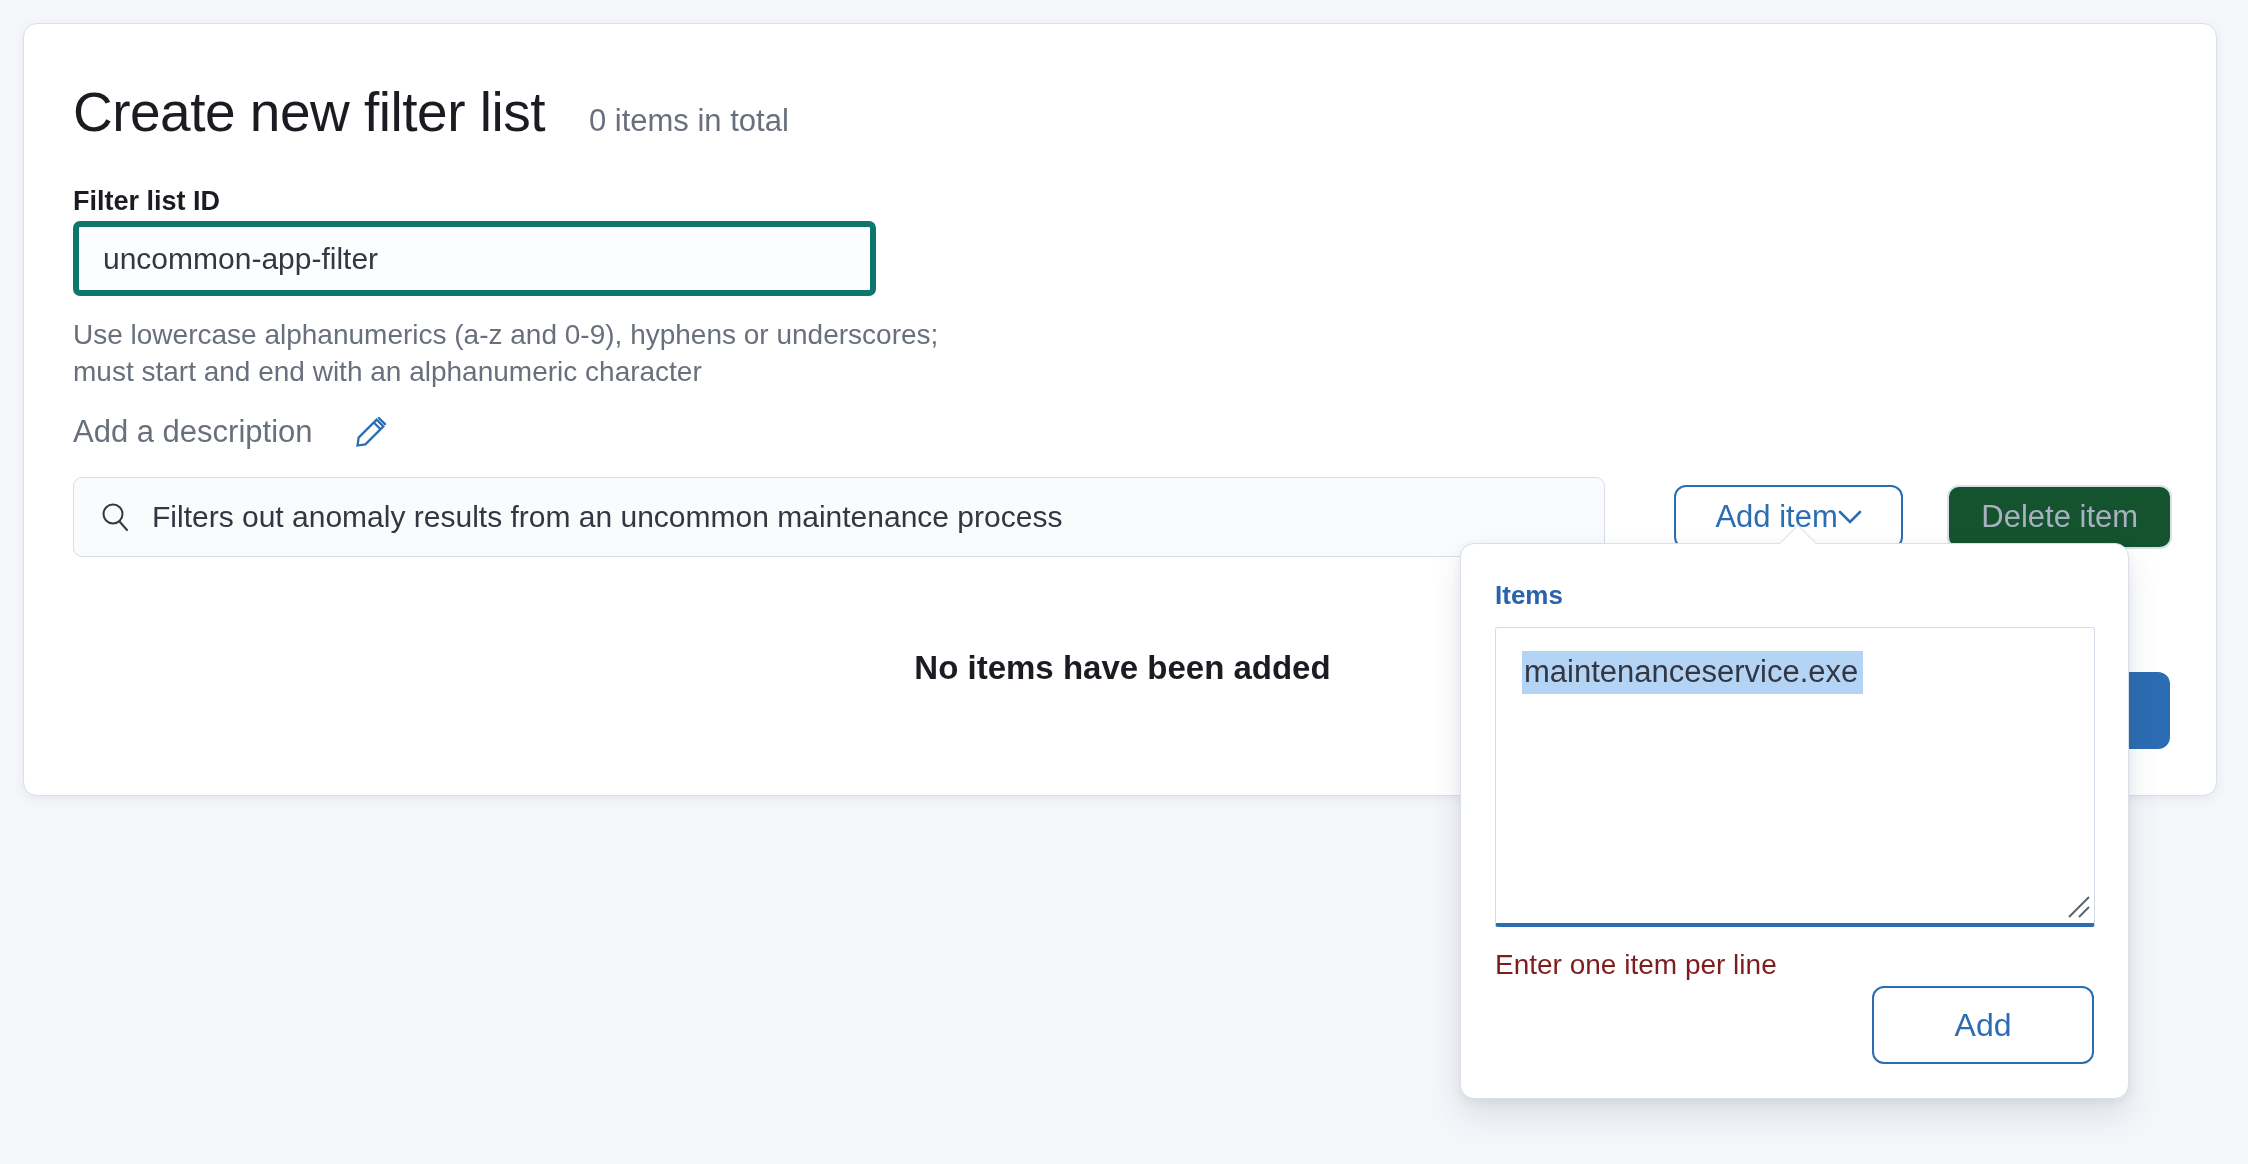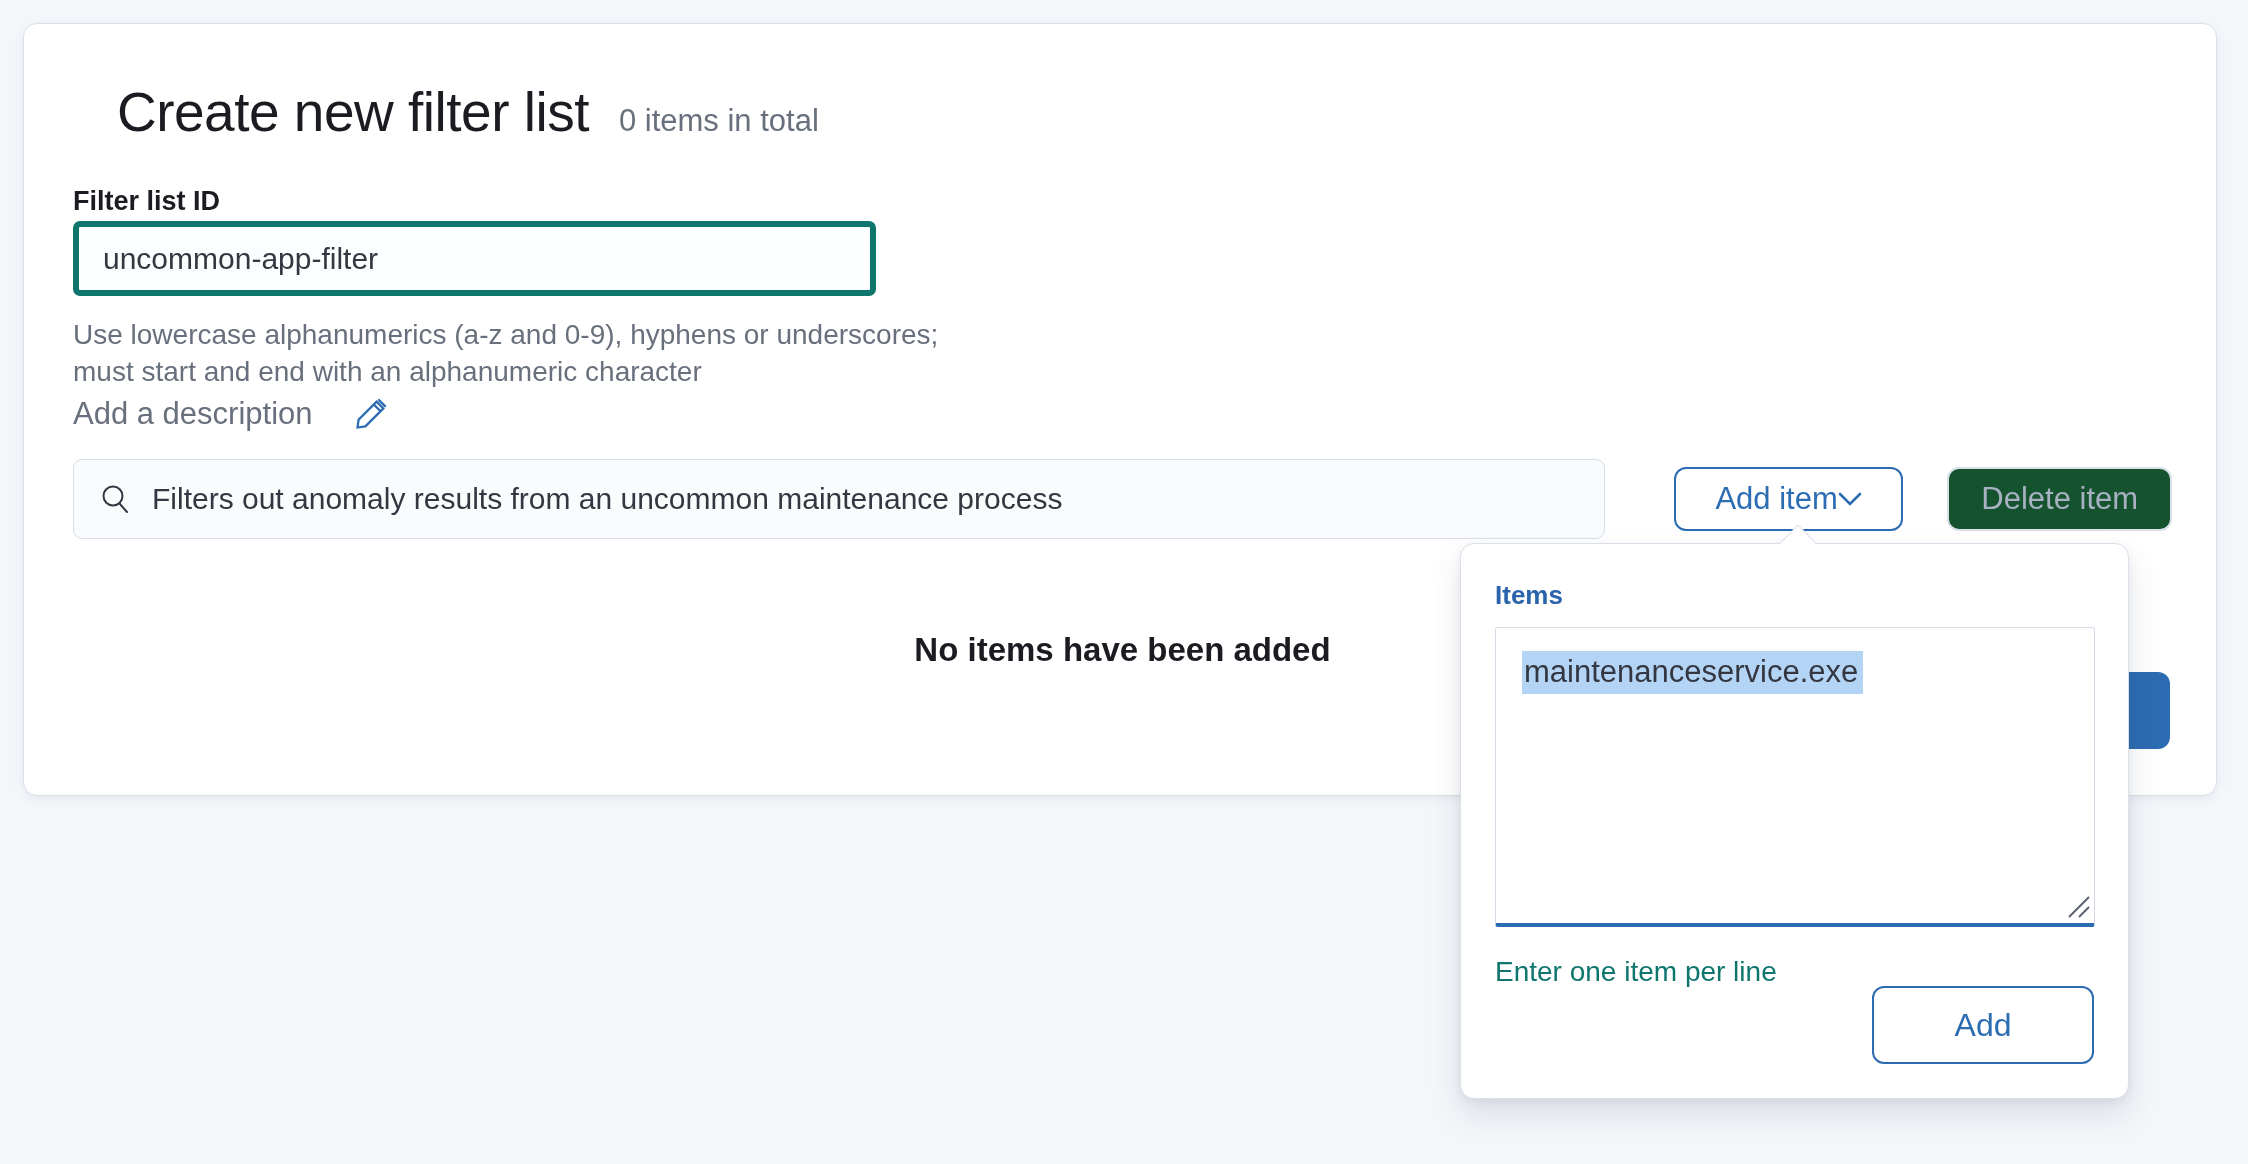--- a/index.html
+++ b/index.html
@@ -17,39 +17,39 @@
     position:absolute; left:23px; top:23px;
     width:2194px; height:773px;
     background:#ffffff;
     border:1px solid #d9e0ea;
     border-radius:14px;
     box-shadow:0 3px 10px rgba(110,120,140,.10);
     padding:56px 44px 0 49px;
     z-index:1;
   }
 
-  .title-row { display:flex; align-items:baseline; gap:30px;margin-left:44px; }
+  .title-row { display:flex; align-items:baseline; gap:44px; }
   .page-title { font-size:55px; font-weight:400; color:#1a1c21; letter-spacing:-.5px; }
   .items-total { font-size:31px; color:#69707d; }
 
   .field-label { margin-top:42px; font-size:27px; font-weight:700; color:#1a1c21; }
 
   .id-input {
     display:block; margin-top:4px;
     width:803px; height:75px;
     background:#fbfdfe;
     border:6px solid #0f766e; border-radius:7px;
     font-family:"Liberation Sans", sans-serif;
     font-size:30px; color:#343741;
     padding:0 24px; outline:none;
   }
 
   .help-text { margin-top:20px; font-size:28px; line-height:37px; color:#69707d; }
 
-  .desc-row { margin-top:6px; display:flex; align-items:center; gap:40px; cursor:pointer; }
+  .desc-row { margin-top:24px; display:flex; align-items:center; gap:40px; cursor:pointer; }
   .desc-label { font-size:31px; color:#69707d; }
   .pencil-icon { width:36px; height:36px; color:#2c6cb2; }
 
   .search-row { margin-top:27px; display:flex; align-items:center; }
   .search-box {
     width:1541px; height:80px;
     background:#f9fbfd;
     border:1px solid #d7dee8; border-radius:9px;
     display:flex; align-items:center; gap:20px;
     padding:0 25px;
@@ -112,21 +112,21 @@
     border:1px solid #d3dbe6;
     border-bottom:4px solid #2c6cb2;
     border-radius:3px;
     padding:24px 26px;
     font-size:31px; color:#343741; line-height:40px;
     cursor:text;
   }
   .selection { background:#b3d4f5; padding:3px 5px 5px 2px; }
   .resize-handle-icon { position:absolute; right:3px; bottom:4px; width:26px; height:26px; color:#5a6270; }
 
-  .textarea-help { margin-top:29px; font-size:28px; color:#0f766e; }
+  .textarea-help { margin-top:22px; font-size:28px; color:#7f1d1d; }
 
   .btn-add {
     position:absolute; right:34px; bottom:34px;
     width:222px; height:78px;
     background:#ffffff; border:2px solid #2c6cb2; border-radius:12px;
     color:#2c6cb2; font-size:32px;
   }
 </style>
 </head>
 <body>

